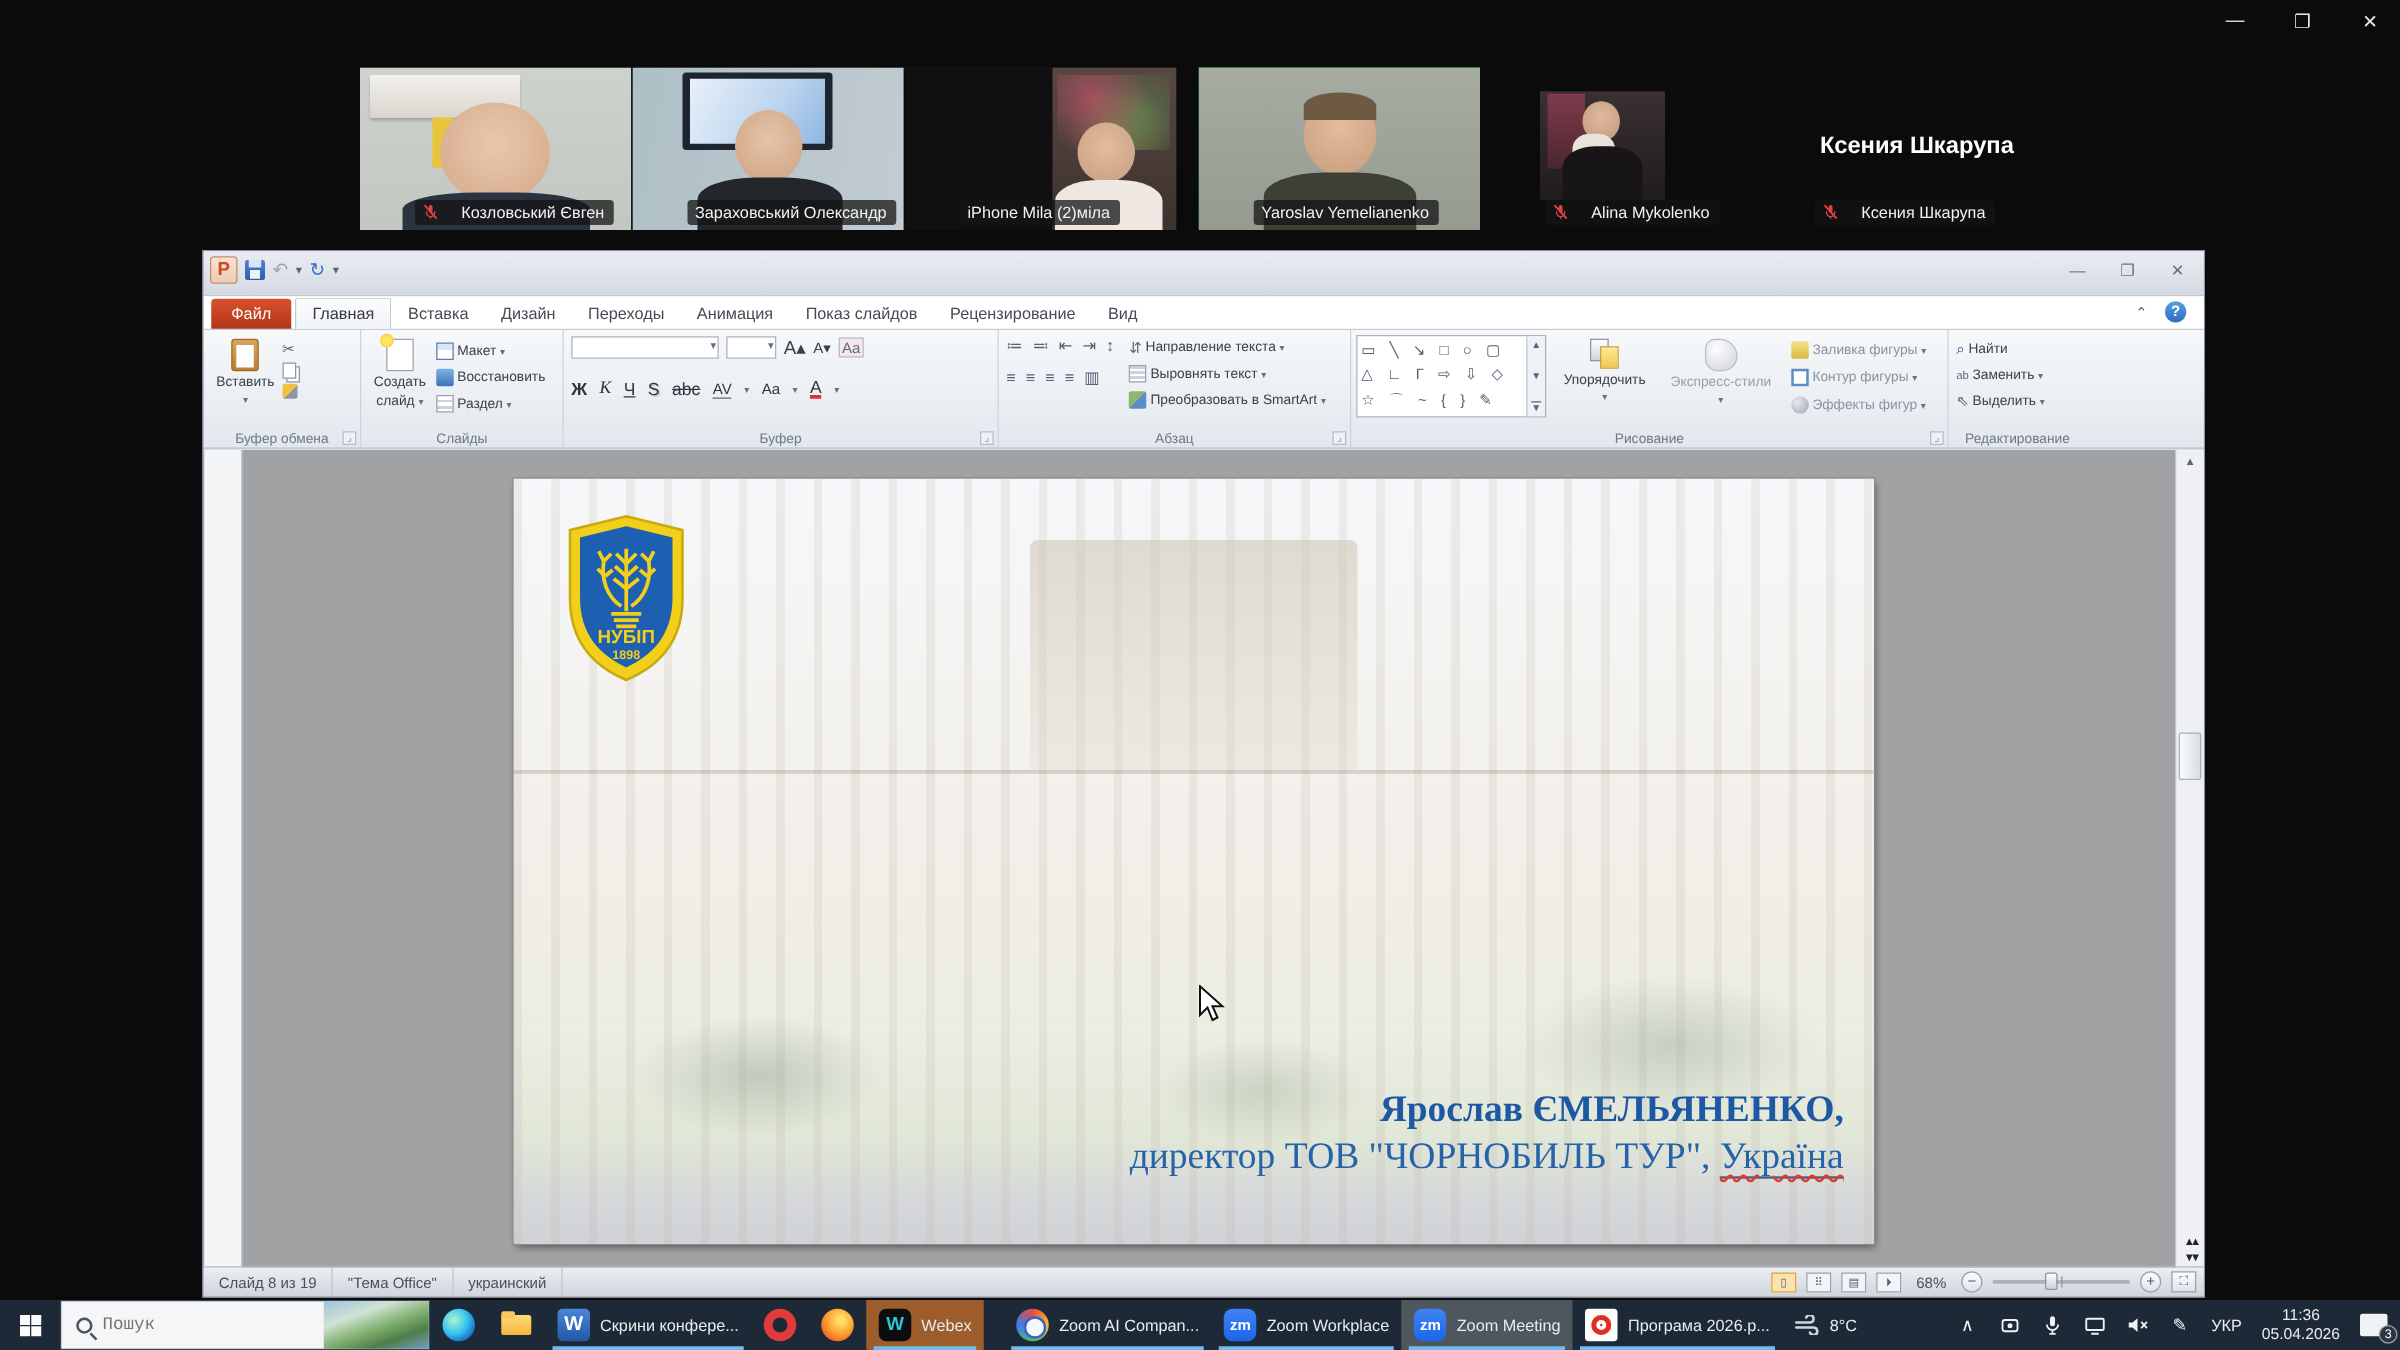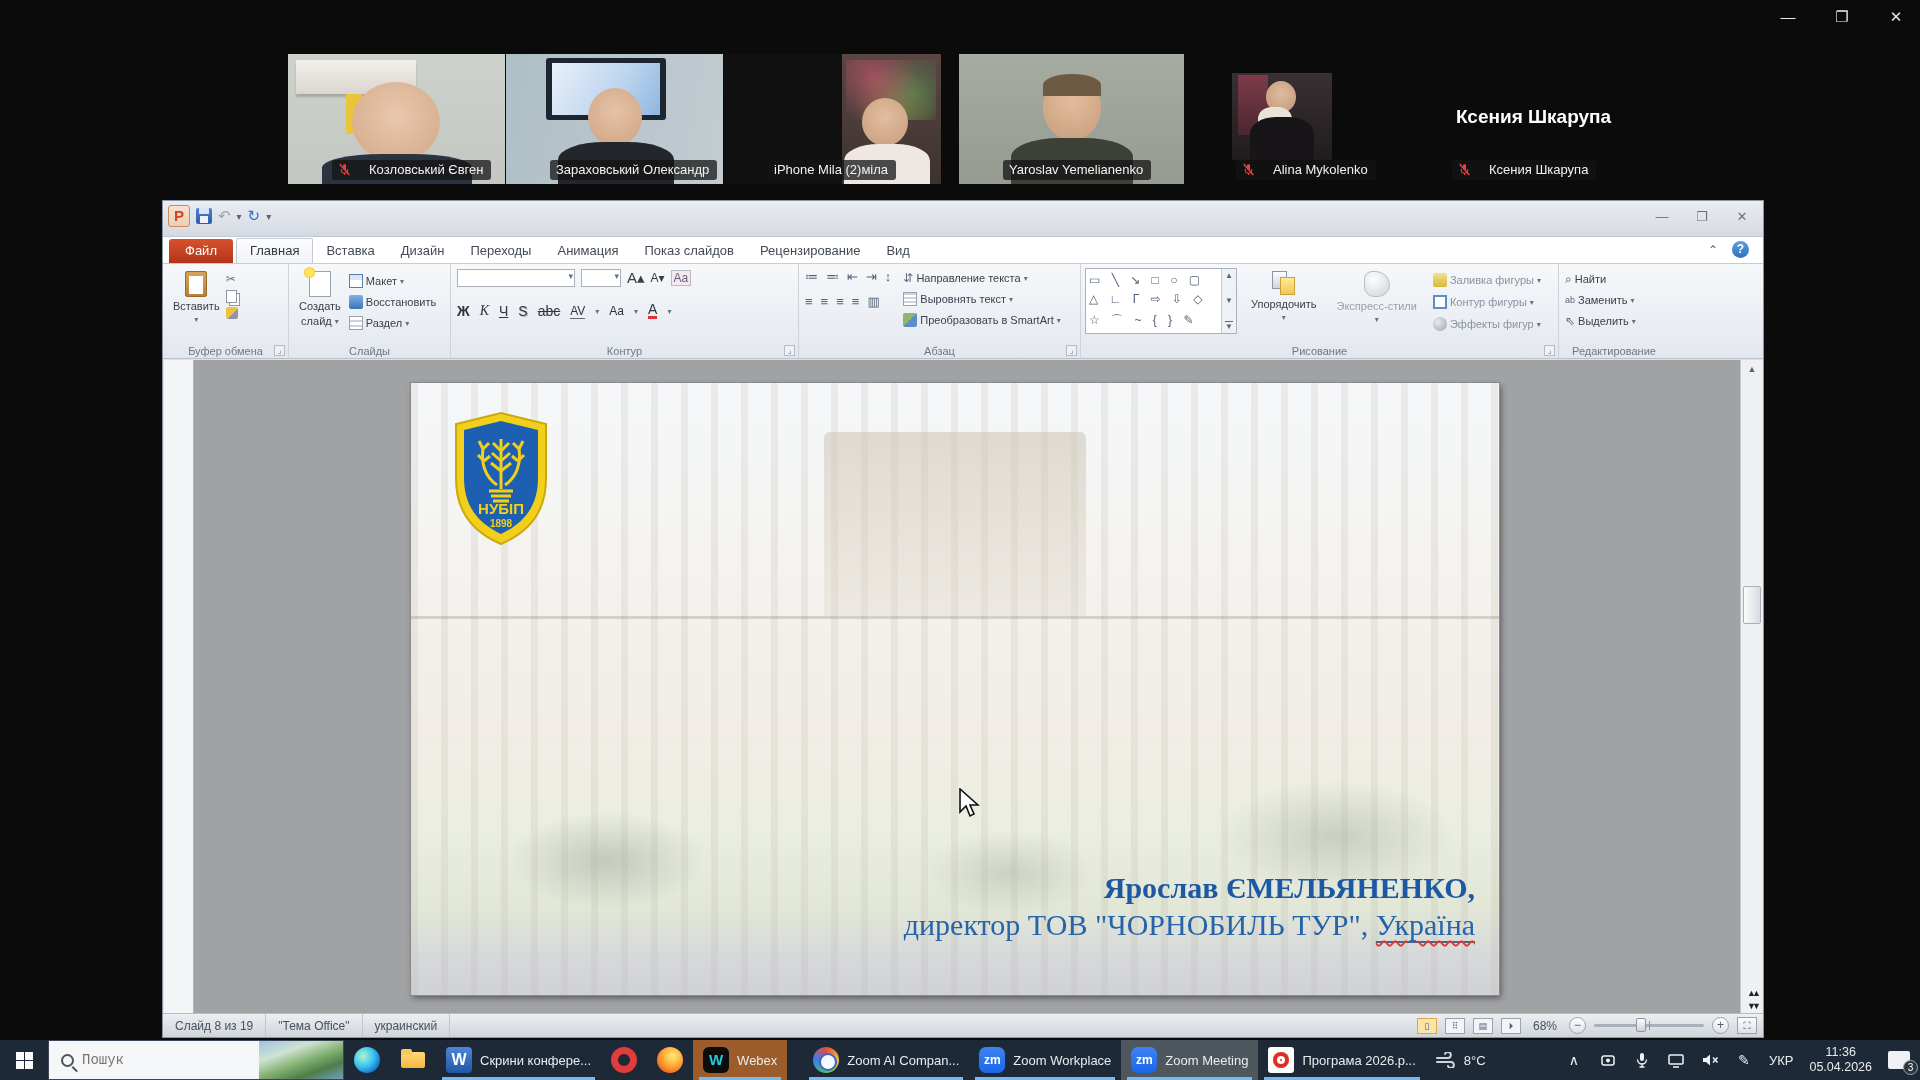--- a/index.html
+++ b/index.html
@@ -349,21 +349,21 @@
           <u>Ч</u>
           <span style="text-shadow:1px 1px 1px #aab;">S</span>
           <s>abc</s>
           <span style="font-size:12px;border-bottom:1px solid #667;">AV</span>
             <span class="caret">▾</span>
           <span style="font-size:12px;">Aa</span>
             <span class="caret">▾</span>
           <span style="border-bottom:3px solid #d33;line-height:13px;">А</span>
             <span class="caret">▾</span>
         </div>
-        <div class="g-label"><span>Контур</span></div>
+        <div class="g-label"><span>Буфер</span></div>
         <div class="dlg">⌟</div>
       </div>
 
       <div class="group" style="width:282px;">
         <div style="display:flex;gap:8px;">
           <div style="display:flex;flex-direction:column;gap:8px;">
             <div class="smallrow" style="gap:8px;font-size:13px;color:#55617a;">
               <span>≔</span>
               <span>≕</span>
               <span>⇤</span>

